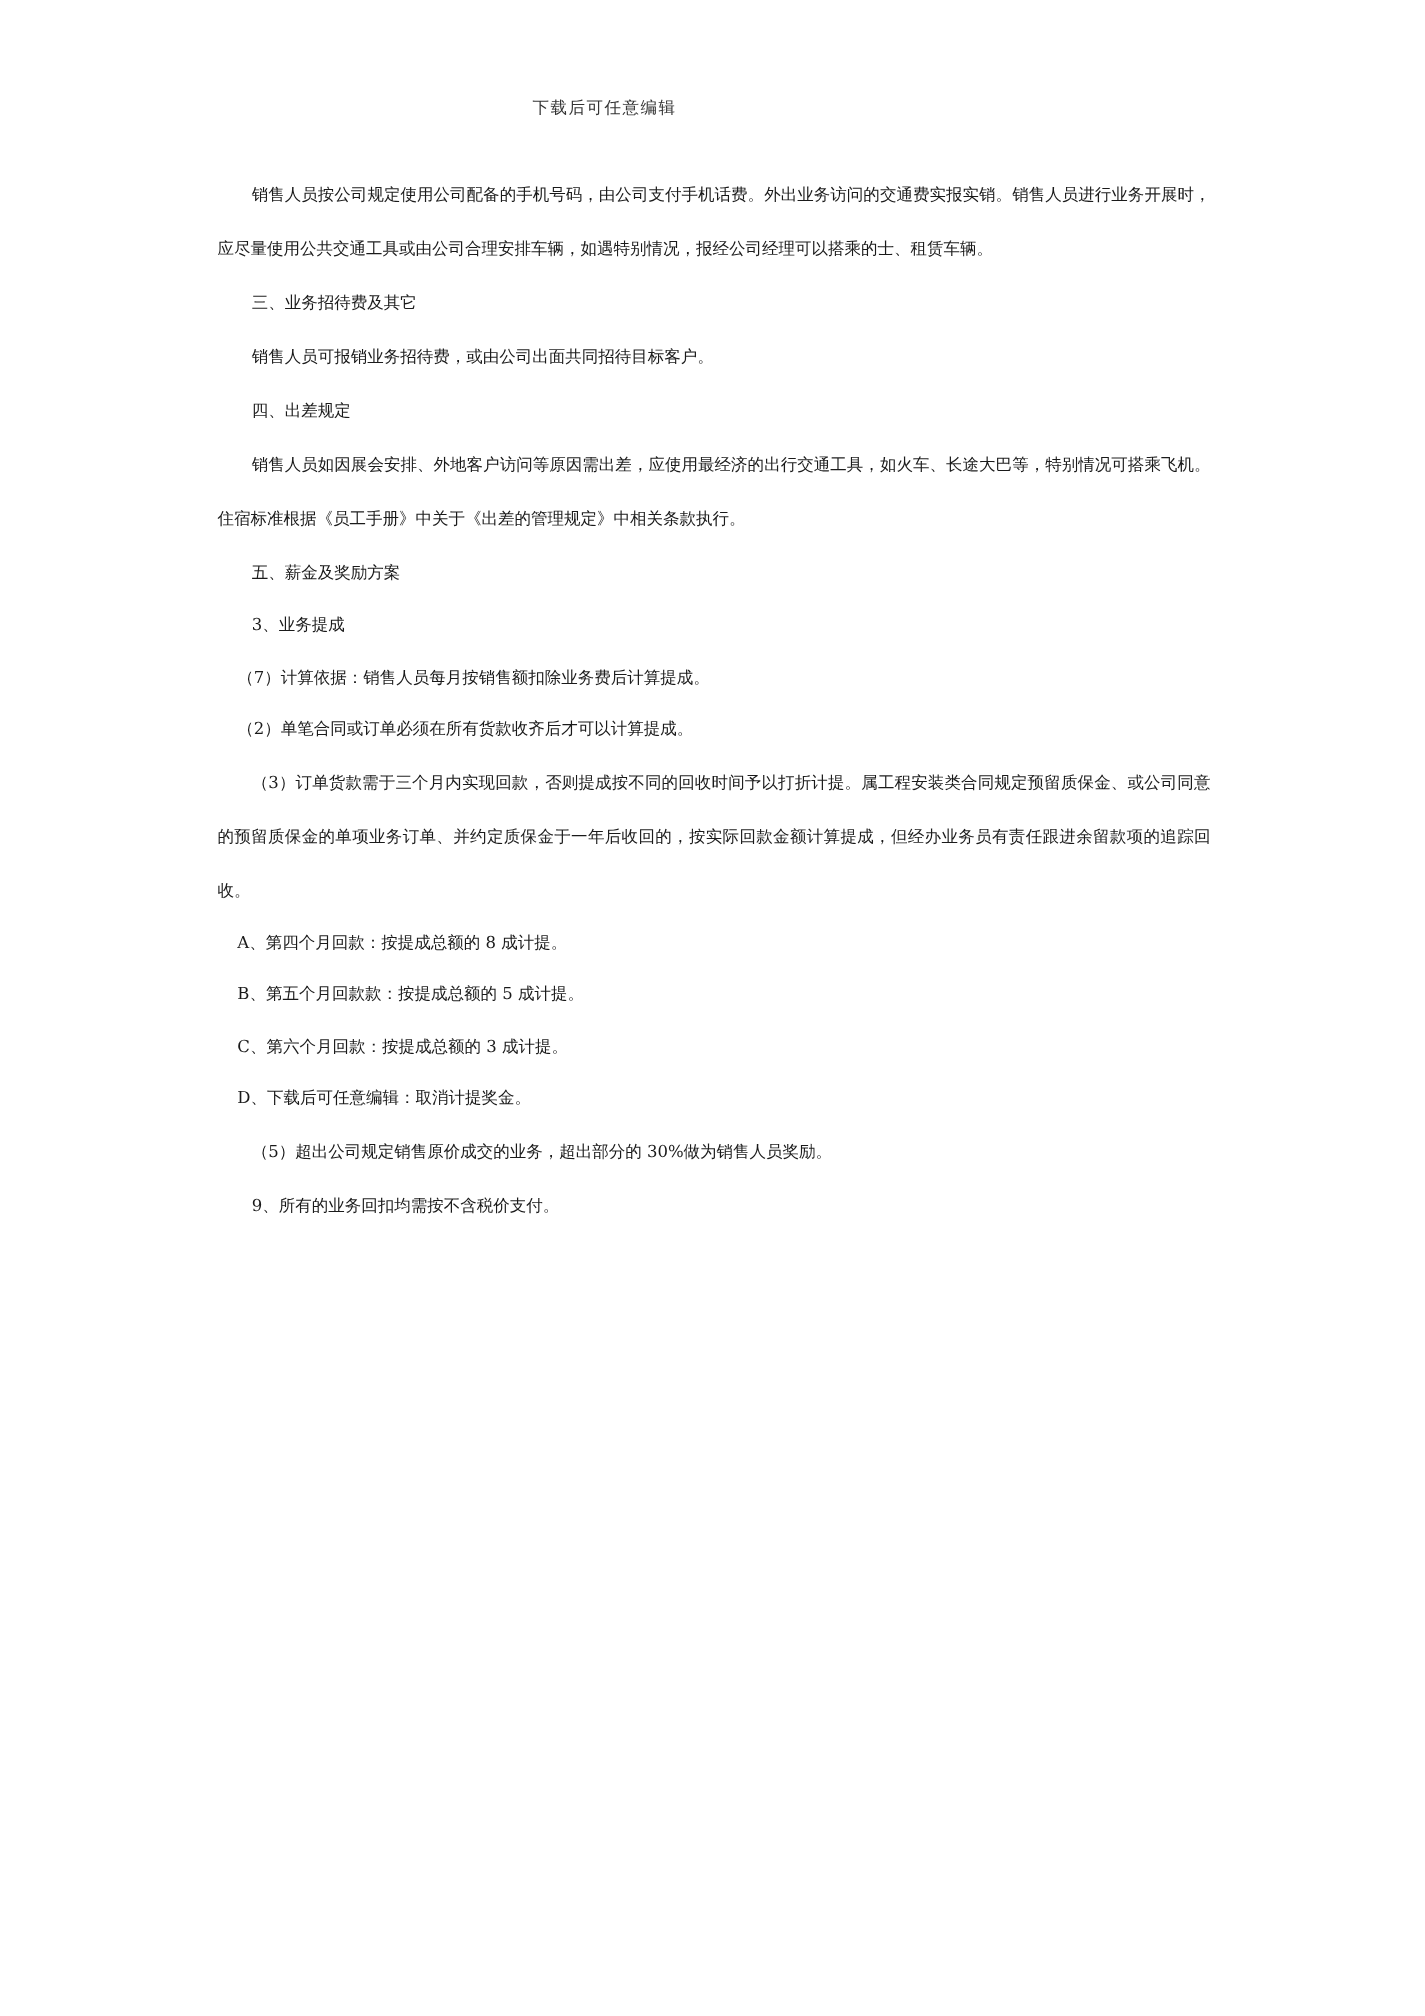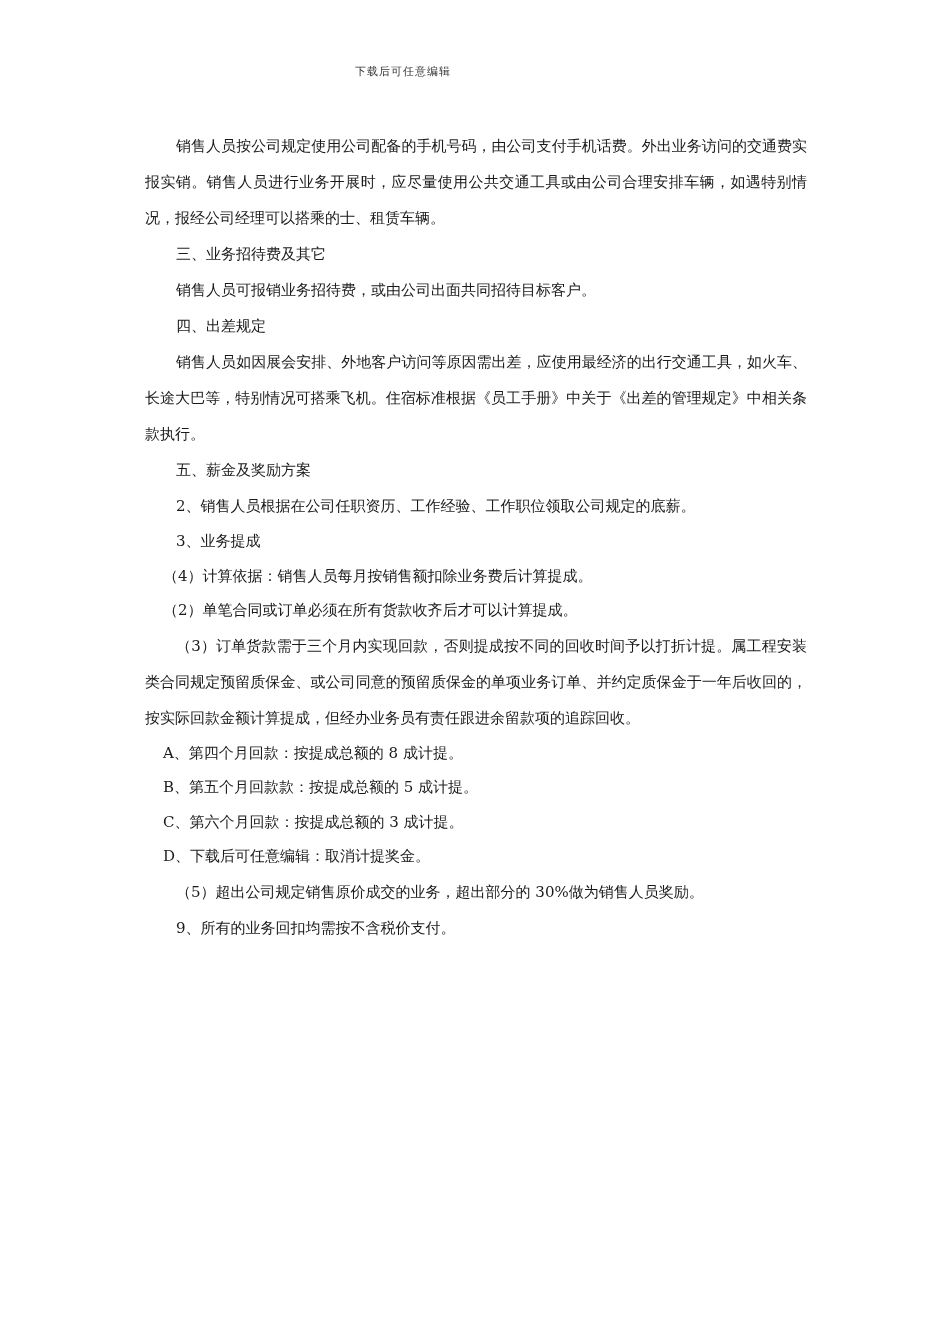--- a/index.html
+++ b/index.html
@@ -20,24 +20,24 @@
       top: 64px;
       left: 14px;
       width: 778px;
       text-align: center;
       font-size: 11px;
       color: #333333;
       letter-spacing: 1px;
     }
     .content {
       position: absolute;
-      top: 128px;
+      top: 112px;
       left: 145px;
       width: 662px;
-      font-size: 15px;
+      font-size: 11px;
       line-height: 36px;
       text-align: justify;
       text-justify: inter-character;
     }
     .content p {
       margin: 0;
       padding: 0;
     }
     .indent-2 { text-indent: 2.07em; }
     .indent-1 { text-indent: 1.2em; }
@@ -51,23 +51,22 @@
 
 <div class="page-header">下载后可任意编辑</div>
 
 <div class="content">
   <p class="indent-2">销售人员按公司规定使用公司配备的手机号码，由公司支付手机话费。外出业务访问的交通费实报实销。销售人员进行业务开展时，应尽量使用公共交通工具或由公司合理安排车辆，如遇特别情况，报经公司经理可以搭乘的士、租赁车辆。</p>
   <p class="heading">三、业务招待费及其它</p>
   <p class="indent-2">销售人员可报销业务招待费，或由公司出面共同招待目标客户。</p>
   <p class="heading">四、出差规定</p>
   <p class="indent-2">销售人员如因展会安排、外地客户访问等原因需出差，应使用最经济的出行交通工具，如火车、长途大巴等，特别情况可搭乘飞机。住宿标准根据《员工手册》中关于《出差的管理规定》中相关条款执行。</p>
   <p class="heading">五、薪金及奖励方案</p>
-  <p class="indent-2">2、销售人员根据在公司任职资历、工作经验、工作职位领取公司规定的底薪。</p>
   <p class="indent-2 tight">3、业务提成</p>
-  <p class="indent-1 tight">（4）计算依据：销售人员每月按销售额扣除业务费后计算提成。</p>
+  <p class="indent-1 tight">（7）计算依据：销售人员每月按销售额扣除业务费后计算提成。</p>
   <p class="indent-1 tight">（2）单笔合同或订单必须在所有货款收齐后才可以计算提成。</p>
   <p class="indent-2">（3）订单货款需于三个月内实现回款，否则提成按不同的回收时间予以打折计提。属工程安装类合同规定预留质保金、或公司同意的预留质保金的单项业务订单、并约定质保金于一年后收回的，按实际回款金额计算提成，但经办业务员有责任跟进余留款项的追踪回收。</p>
   <p class="indent-1 tight">A、第四个月回款：按提成总额的 8 成计提。</p>
   <p class="indent-1 tight">B、第五个月回款款：按提成总额的 5 成计提。</p>
   <p class="indent-1 tight">C、第六个月回款：按提成总额的 3 成计提。</p>
   <p class="indent-1 tight">D、下载后可任意编辑：取消计提奖金。</p>
   <p class="indent-2">（5）超出公司规定销售原价成交的业务，超出部分的 30%做为销售人员奖励。</p>
   <p class="indent-2">9、所有的业务回扣均需按不含税价支付。</p>
 </div>
 

